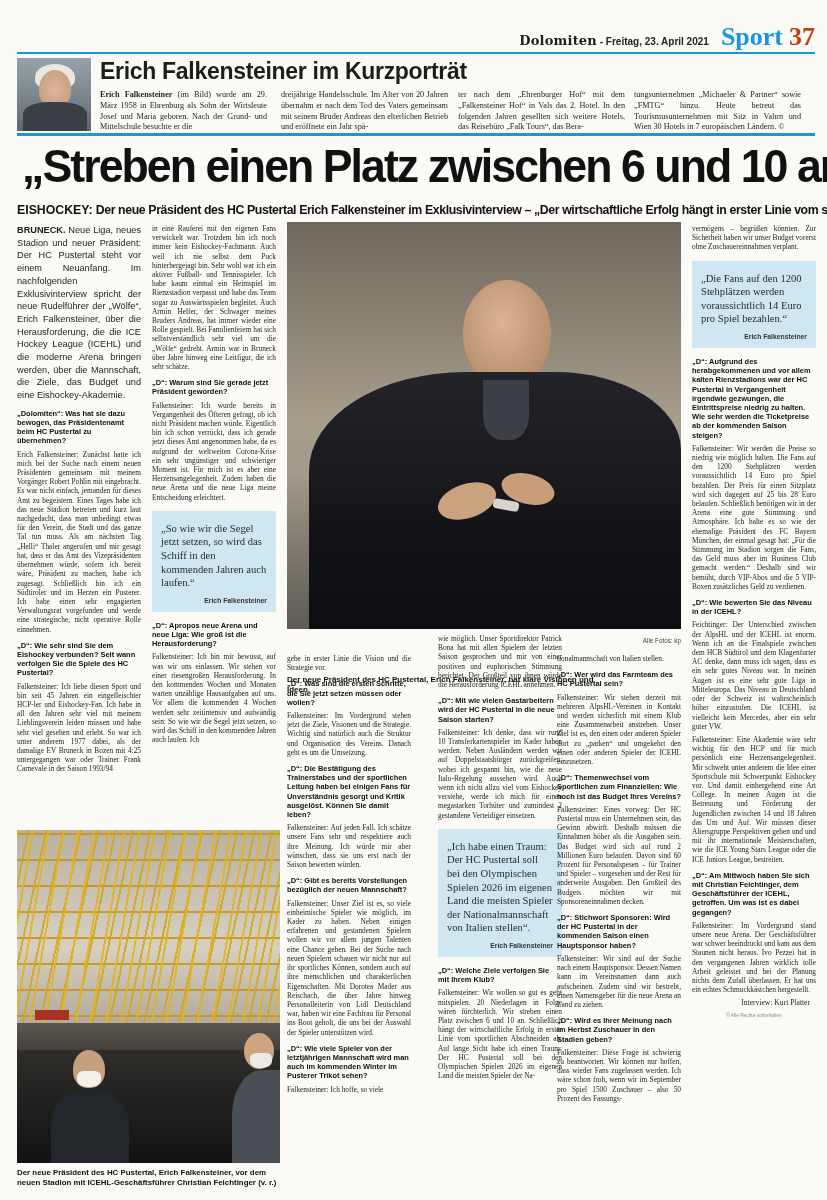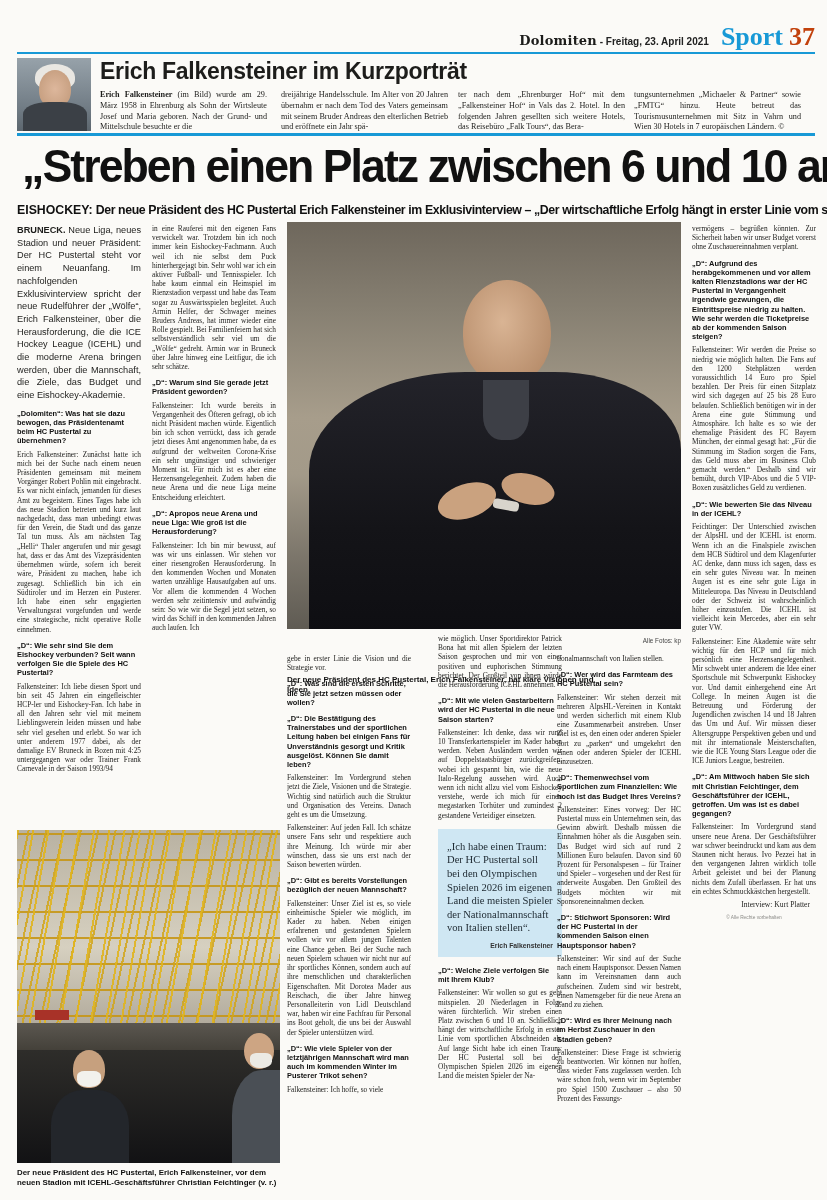--- a/index.html
+++ b/index.html
@@ -138,28 +138,32 @@
     <div class="blk lead"><span class="b">BRUNECK.</span> Neue Liga, neues Stadion und neuer Präsident: Der HC Pustertal steht vor einem Neuanfang. Im nachfolgenden Exklusivinterview spricht der neue Rudelführer der „Wölfe“, Erich Falkensteiner, über die Herausforderung, die die ICE Hockey League (ICEHL) und die moderne Arena bringen werden, über die Mannschaft, die Ziele, das Budget und eine Eishockey-Akademie.</div>
     <div class="blk q">„Dolomiten“: Was hat sie dazu bewogen, das Präsidentenamt beim HC Pustertal zu übernehmen?</div>
     <div class="blk a">Erich Falkensteiner: Zunächst hatte ich mich bei der Suche nach einem neuen Präsidenten gemeinsam mit meinem Vorgänger Robert Pohlin mit eingebracht. Es war nicht einfach, jemanden für dieses Amt zu begeistern. Eines Tages habe ich das neue Stadion betreten und kurz laut nachgedacht, dass man unbedingt etwas für den Verein, die Stadt und das ganze Tal tun muss. Als am nächsten Tag „Helli“ Thaler angerufen und mir gesagt hat, dass er das Amt des Vizepräsidenten übernehmen würde, sofern ich bereit wäre, Präsident zu machen, habe ich zugesagt. Schließlich bin ich ein Südtiroler und im Herzen ein Pusterer. Ich habe einen sehr engagierten Verwaltungsrat vorgefunden und werde eine strategische, nicht operative Rolle einnehmen.</div>
     <div class="blk q">„D“: Wie sehr sind Sie dem Eishockey verbunden? Seit wann verfolgen Sie die Spiele des HC Pustertal?</div>
     <div class="blk a">Falkensteiner: Ich liebe diesen Sport und bin seit 45 Jahren ein eingefleischter HCP-ler und Eishockey-Fan. Ich habe in all den Jahren sehr viel mit meinem Lieblingsverein leiden müssen und habe sehr viel gesehen und erlebt. So war ich unter anderem 1977 dabei, als der damalige EV Bruneck in Bozen mit 4:25 untergegangen war oder Trainer Frank Carnevale in der Saison 1993/94</div>
   </div>
 <div class="col" id="col2">
     <div class="blk cont">in eine Rauferei mit den eigenen Fans verwickelt war. Trotzdem bin ich noch immer kein Eishockey-Fachmann. Auch weil ich nie selbst dem Puck hinterhergejagt bin. Sehr wohl war ich ein aktiver Fußball- und Tennisspieler. Ich habe kaum einmal ein Heimspiel im Rienzstadion verpasst und habe das Team sogar zu Auswärtsspielen begleitet. Auch Armin Helfer, der Schwager meines Bruders Andreas, hat immer wieder eine Rolle gespielt. Bei Familienfeiern hat sich selbstverständlich sehr viel um die „Wölfe“ gedreht. Armin war in Bruneck über Jahre hinweg eine Leitfigur, die ich sehr schätze.</div>
     <div class="blk q">„D“: Warum sind Sie gerade jetzt Präsident geworden?</div>
     <div class="blk a">Falkensteiner: Ich wurde bereits in Vergangenheit des Öfteren gefragt, ob ich nicht Präsident machen würde. Eigentlich bin ich schon verrückt, dass ich gerade jetzt dieses Amt angenommen habe, da es aufgrund der weltweiten Corona-Krise ein sehr ungünstiger und schwieriger Moment ist. Für mich ist es aber eine Herzensangelegenheit. Zudem haben die neue Arena und die neue Liga meine Entscheidung erleichtert.</div>
+    <div class="blk quote">
+      <div class="qt">„So wie wir die Segel jetzt setzen, so wird das Schiff in den kommenden Jahren auch laufen.“</div>
+      <div class="attr">Erich Falkensteiner</div>
+    </div>
     <div class="blk q">„D“: Apropos neue Arena und neue Liga: Wie groß ist die Herausforderung?</div>
     <div class="blk a">Falkensteiner: Ich bin mir bewusst, auf was wir uns einlassen. Wir stehen vor einer riesengroßen Herausforderung. In den kommenden Wochen und Monaten warten unzählige Hausaufgaben auf uns. Vor allem die kommenden 4 Wochen werden sehr zeitintensiv und aufwändig sein: So wie wir die Segel jetzt setzen, so wird das Schiff in den kommenden Jahren auch laufen. Ich</div>
   </div>
 <div class="col" id="col3">
     <div class="blk cont">gebe in erster Linie die Vision und die Strategie vor.</div>
     <div class="blk q">„D“: Was sind die ersten Schritte, die Sie jetzt setzen müssen oder wollen?</div>
+    <div class="blk a">Falkensteiner: Im Vordergrund stehen jetzt die Ziele, Visionen und die Strategie. Wichtig sind natürlich auch die Struktur und Organisation des Vereins. Danach geht es um die Umsetzung.</div>
     <div class="blk q">„D“: Die Bestätigung des Trainerstabes und der sportlichen Leitung haben bei einigen Fans für Unverständnis gesorgt und Kritik ausgelöst. Können Sie damit leben?</div>
-    <div class="blk a">Falkensteiner: Im Vordergrund stehen jetzt die Ziele, Visionen und die Strategie. Wichtig sind natürlich auch die Struktur und Organisation des Vereins. Danach geht es um die Umsetzung.</div>
     <div class="blk a">Falkensteiner: Auf jeden Fall. Ich schätze unsere Fans sehr und respektiere auch ihre Meinung. Ich würde mir aber wünschen, dass sie uns erst nach der Saison bewerten würden.</div>
     <div class="blk q">„D“: Gibt es bereits Vorstellungen bezüglich der neuen Mannschaft?</div>
     <div class="blk a">Falkensteiner: Unser Ziel ist es, so viele einheimische Spieler wie möglich, im Kader zu haben. Neben einigen erfahrenen und gestandenen Spielern wollen wir vor allem jungen Talenten eine Chance geben. Bei der Suche nach neuen Spielern schauen wir nicht nur auf ihr sportliches Können, sondern auch auf ihre menschlichen und charakterlichen Eigenschaften. Mit Dorotea Mader aus Reischach, die über Jahre hinweg Personalleiterin von Lidl Deutschland war, haben wir eine Fachfrau für Personal ins Boot geholt, die uns bei der Auswahl der Spieler unterstützen wird.</div>
     <div class="blk q">„D“: Wie viele Spieler von der letztjährigen Mannschaft wird man auch im kommenden Winter im Pusterer Trikot sehen?</div>
     <div class="blk a">Falkensteiner: Ich hoffe, so viele</div>
   </div>
 <div class="col" id="col4">
     <div class="blk cont">wie möglich. Unser Sportdirektor Patrick Bona hat mit allen Spielern der letzten Saison gesprochen und mir von einer positiven und euphorischen Stimmung berichtet. Der Großteil von ihnen würde die Herausforderung ICEHL annehmen.</div>
     <div class="blk q">„D“: Mit wie vielen Gastarbeitern wird der HC Pustertal in die neue Saison starten?</div>
     <div class="blk a">Falkensteiner: Ich denke, dass wir rund 10 Transferkartenspieler im Kader haben werden. Neben Ausländern werden wir auf Doppelstaatsbürger zurückgreifen, wobei ich gespannt bin, wie die neue Italo-Regelung aussehen wird. Auch wenn ich nicht allzu viel vom Eishockey verstehe, werde ich mich für einen megastarken Torhüter und zumindest 2 gestandene Verteidiger einsetzen.</div>
@@ -176,20 +180,24 @@
     <div class="blk a">Falkensteiner: Wir stehen derzeit mit mehreren AlpsHL-Vereinen in Kontakt und werden sicherlich mit einem Klub eine Zusammenarbeit anstreben. Unser Ziel ist es, den einen oder anderen Spieler dort zu „parken“ und umgekehrt den einen oder anderen Spieler der ICEHL einzusetzen.</div>
     <div class="blk q">„D“: Themenwechsel vom Sportlichen zum Finanziellen: Wie hoch ist das Budget Ihres Vereins?</div>
     <div class="blk a">Falkensteiner: Eines vorweg: Der HC Pustertal muss ein Unternehmen sein, das Gewinn abwirft. Deshalb müssen die Einnahmen höher als die Ausgaben sein. Das Budget wird sich auf rund 2 Millionen Euro belaufen. Davon sind 60 Prozent für Personalspesen – für Trainer und Spieler – vorgesehen und der Rest für anderweite Ausgaben. Den Großteil des Budgets möchten wir mit Sponsoreneinnahmen decken.</div>
     <div class="blk q">„D“: Stichwort Sponsoren: Wird der HC Pustertal in der kommenden Saison einen Hauptsponsor haben?</div>
     <div class="blk a">Falkensteiner: Wir sind auf der Suche nach einem Hauptsponsor. Dessen Namen kann im Vereinsnamen dann auch aufscheinen. Zudem sind wir bestrebt, einen Namensgeber für die neue Arena an Land zu ziehen.</div>
     <div class="blk q">„D“: Wird es Ihrer Meinung nach im Herbst Zuschauer in den Stadien geben?</div>
     <div class="blk a">Falkensteiner: Diese Frage ist schwierig zu beantworten. Wir können nur hoffen, dass wieder Fans zugelassen werden. Ich wäre schon froh, wenn wir im September pro Spiel 1500 Zuschauer – also 50 Prozent des Fassungs-</div>
   </div>
 <div class="col" id="col6">
     <div class="blk cont">vermögens – begrüßen könnten. Zur Sicherheit haben wir unser Budget vorerst ohne Zuschauereinnahmen verplant.</div>
+    <div class="blk quote">
+      <div class="qt">„Die Fans auf den 1200 Stehplätzen werden voraussichtlich 14 Euro pro Spiel bezahlen.“</div>
+      <div class="attr">Erich Falkensteiner</div>
+    </div>
     <div class="blk q">„D“: Aufgrund des herabgekommenen und vor allem kalten Rienzstadions war der HC Pustertal in Vergangenheit irgendwie gezwungen, die Eintrittspreise niedrig zu halten. Wie sehr werden die Ticketpreise ab der kommenden Saison steigen?</div>
     <div class="blk a">Falkensteiner: Wir werden die Preise so niedrig wie möglich halten. Die Fans auf den 1200 Stehplätzen werden voraussichtlich 14 Euro pro Spiel bezahlen. Der Preis für einen Sitzplatz wird sich dagegen auf 25 bis 28 Euro belaufen. Schließlich benötigen wir in der Arena eine gute Stimmung und Atmosphäre. Ich halte es so wie der ehemalige Präsident des FC Bayern München, der einmal gesagt hat: „Für die Stimmung im Stadion sorgen die Fans, das Geld muss aber im Business Club gemacht werden.“ Deshalb sind wir bemüht, durch VIP-Abos und die 5 VIP-Boxen zusätzliches Geld zu verdienen.</div>
     <div class="blk q">„D“: Wie bewerten Sie das Niveau in der ICEHL?</div>
     <div class="blk a">Feichtinger: Der Unterschied zwischen der AlpsHL und der ICEHL ist enorm. Wenn ich an die Finalspiele zwischen dem HCB Südtirol und dem Klagenfurter AC denke, dann muss ich sagen, dass es ein sehr gutes Niveau war. In meinen Augen ist es eine sehr gute Liga in Mitteleuropa. Das Niveau in Deutschland oder der Schweiz ist wahrscheinlich höher einzustufen. Die ICEHL ist vielleicht kein Mercedes, aber ein sehr guter VW.</div>
     <div class="blk a">Falkensteiner: Eine Akademie wäre sehr wichtig für den HCP und für mich persönlich eine Herzensangelegenheit. Mir schwebt unter anderem die Idee einer Sportschule mit Schwerpunkt Eishockey vor. Und damit einhergehend eine Art College. In meinen Augen ist die Betreuung und Förderung der Jugendlichen zwischen 14 und 18 Jahren das Um und Auf. Wir müssen dieser Altersgruppe Perspektiven geben und und mit ihr internationale Meisterschaften, wie die ICE Young Stars League oder die ICE Juniors League, bestreiten.</div>
     <div class="blk q">„D“: Am Mittwoch haben Sie sich mit Christian Feichtinger, dem Geschäftsführer der ICEHL, getroffen. Um was ist es dabei gegangen?</div>
     <div class="blk a">Falkensteiner: Im Vordergrund stand unsere neue Arena. Der Geschäftsführer war schwer beeindruckt und kam aus dem Staunen nicht heraus. Ivo Pezzei hat in den vergangenen Jahren wirklich tolle Arbeit geleistet und bei der Planung nichts dem Zufall überlassen. Er hat uns ein echtes Schmuckkästchen hergestellt.</div>
     <div class="blk credit">Interview: Kurt Platter</div>
     <div class="blk rights">© Alle Rechte vorbehalten</div>
   </div>

